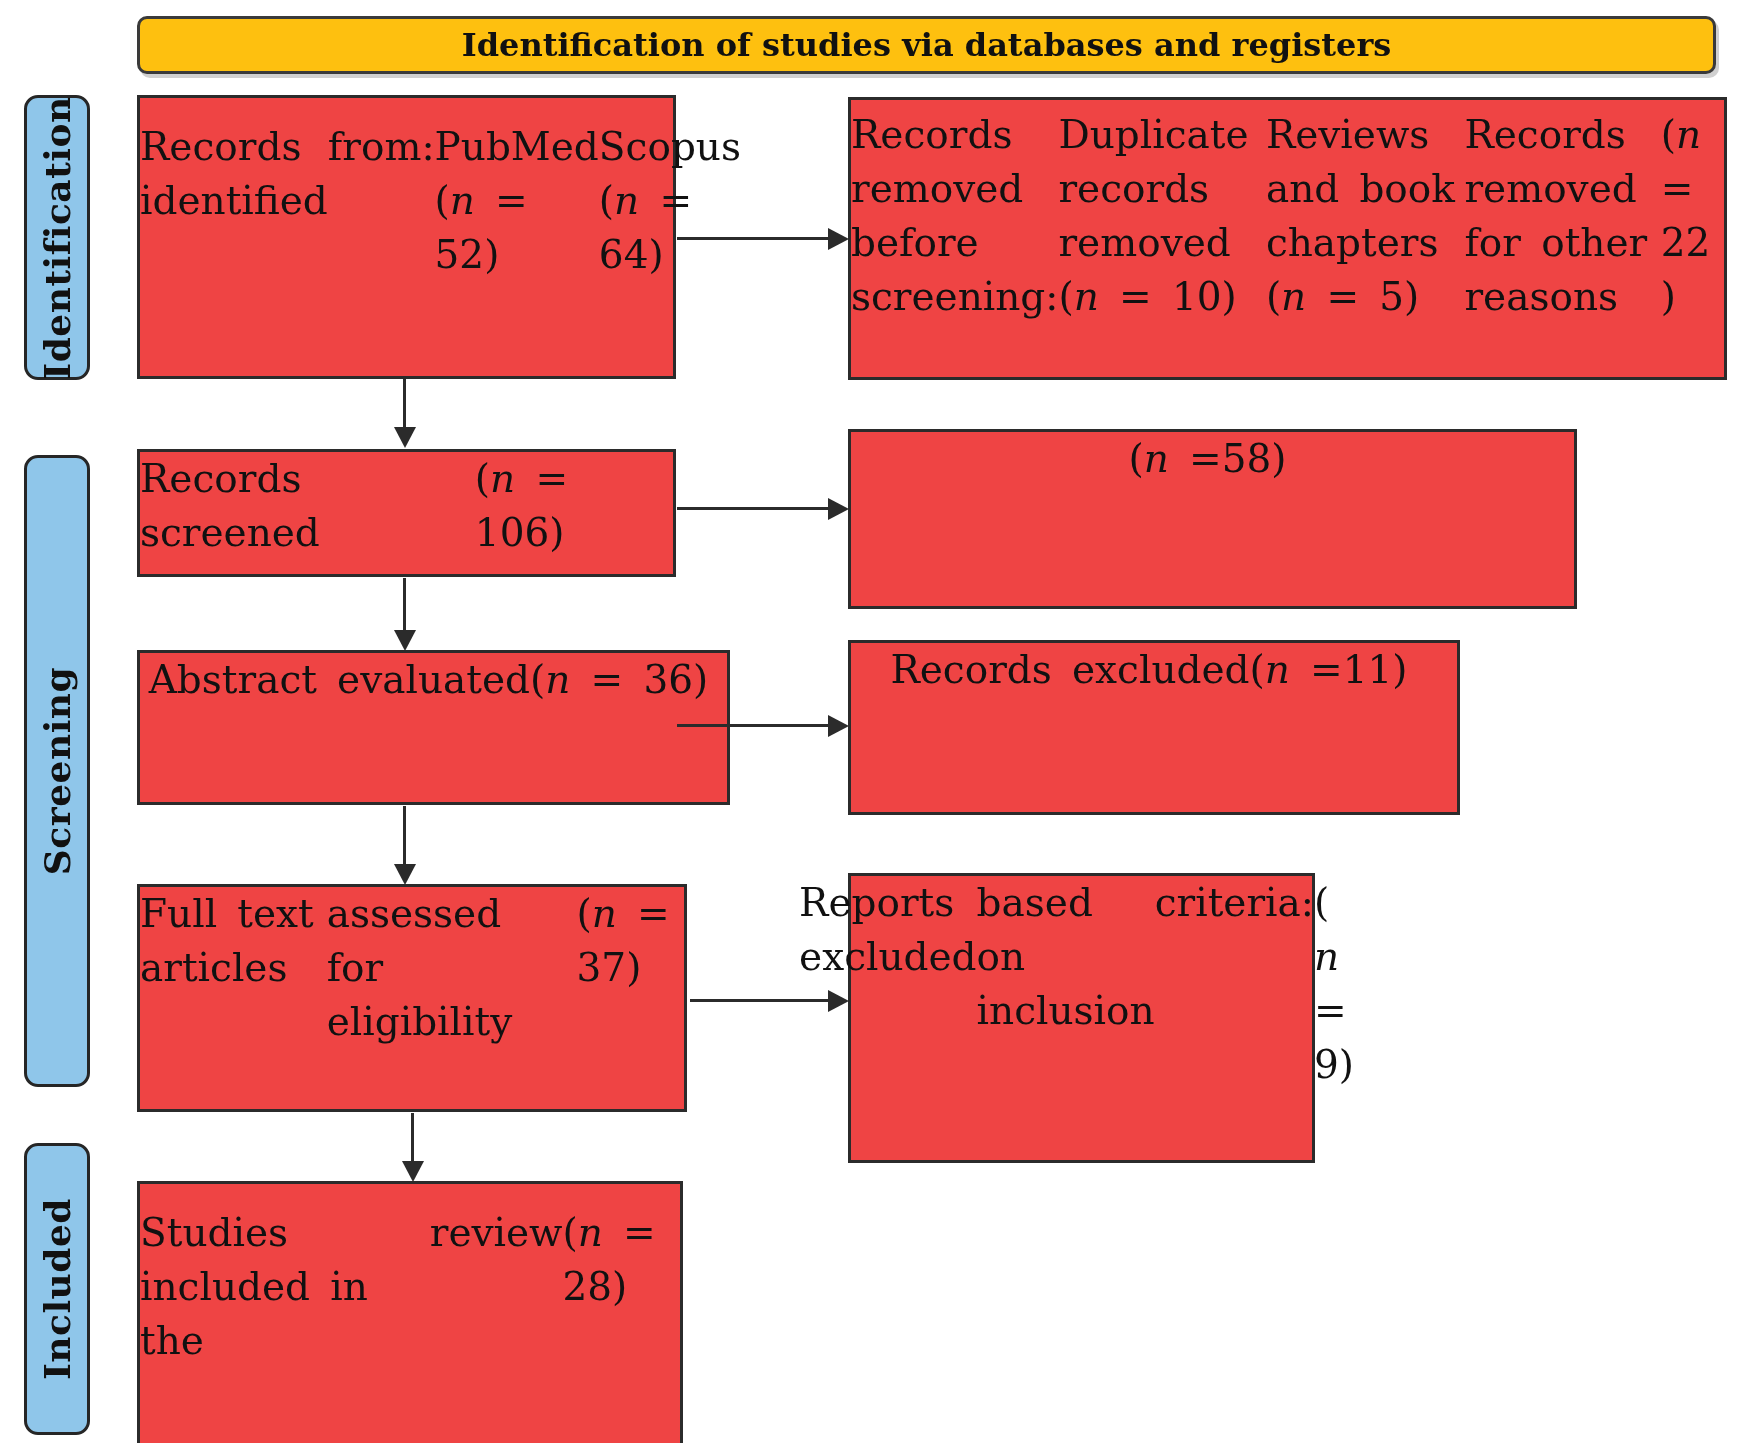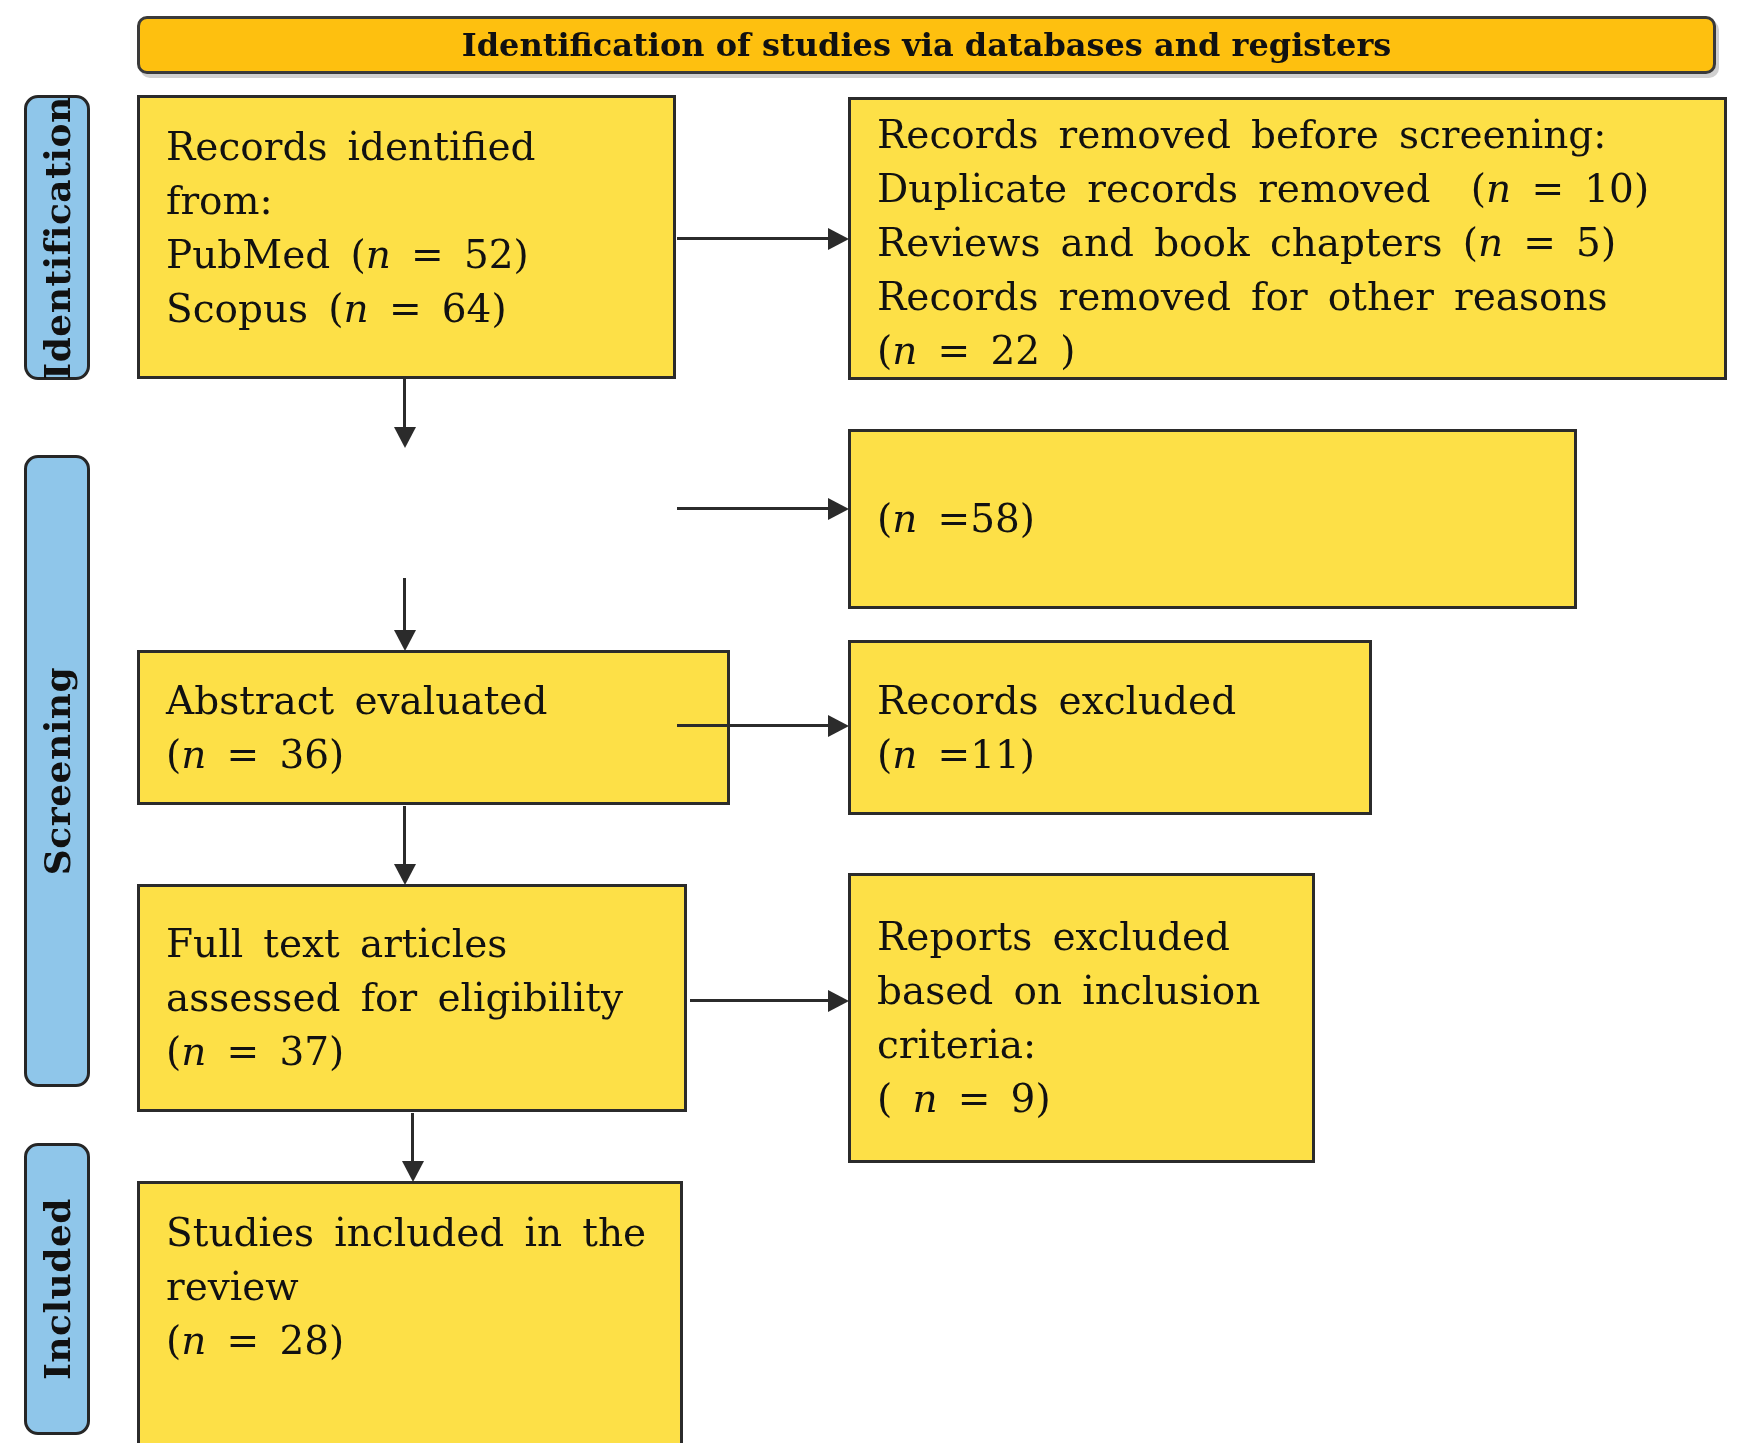--- a/index.html
+++ b/index.html
@@ -31,28 +31,28 @@
     box-sizing: border-box;
   }
   .vtext {
     transform: rotate(-90deg);
     white-space: nowrap;
     font-size: 36px; font-weight: bold;
     letter-spacing: 0.5px;
   }
   .box {
     position: absolute;
-    background: #fde047;
+    background: #ef4444;
     border: 3px solid #2b2b2b;
     box-sizing: border-box;
-    display: flex; flex-direction: column;
+    display: flex; flex-direction: row;
     font-size: 39px;
     line-height: 54px;
     word-spacing: 0.2em;
-    padding-left: 26px; padding-right: 10px;
+    padding-right: 10px;
   }
   .box.top { justify-content: flex-start; }
   .box.mid { justify-content: center; }
   .bline { white-space: pre-wrap; }
   .nvar { font-style: italic; font-family: "DejaVu Serif", serif; }
   .hline {
     position: absolute; height: 3px; background: #2b2b2b;
   }
   .vline {
     position: absolute; width: 3px; background: #2b2b2b;
@@ -89,20 +89,24 @@
     <span class="vtext">Included</span>
   </div>
 
   <div class="box top" style="left:137px; top:95px; width:539px; height:284px; padding-top:22px;">
     <div class="bline">Records identified</div>
     <div class="bline">from:</div>
     <div class="bline"><span>PubMed (</span><span class="nvar">n</span><span> = 52)</span></div>
     <div class="bline"><span>Scopus (</span><span class="nvar">n</span><span> = 64)</span></div>
   </div>
 
+  <div class="box mid" style="left:137px; top:449px; width:539px; height:128px;">
+    <div class="bline">Records screened</div>
+    <div class="bline"><span>(</span><span class="nvar">n</span><span> = 106)</span></div>
+  </div>
 
   <div class="box mid" style="left:137px; top:650px; width:593px; height:155px;">
     <div class="bline">Abstract evaluated</div>
     <div class="bline"><span>(</span><span class="nvar">n</span><span> = 36)</span></div>
   </div>
 
   <div class="box mid" style="left:137px; top:884px; width:550px; height:228px;">
     <div class="bline">Full text articles</div>
     <div class="bline">assessed for eligibility</div>
     <div class="bline"><span>(</span><span class="nvar">n</span><span> = 37)</span></div>
@@ -119,21 +123,21 @@
     <div class="bline"><span>Duplicate records removed  (</span><span class="nvar">n</span><span> = 10)</span></div>
     <div class="bline"><span>Reviews and book chapters (</span><span class="nvar">n</span><span> = 5)</span></div>
     <div class="bline">Records removed for other reasons</div>
     <div class="bline"><span>(</span><span class="nvar">n</span><span> = 22 )</span></div>
   </div>
 
   <div class="box mid" style="left:848px; top:429px; width:729px; height:180px;">
     <div class="bline"><span>(</span><span class="nvar">n</span><span> =58)</span></div>
   </div>
 
-  <div class="box mid" style="left:848px; top:640px; width:524px; height:175px;">
+  <div class="box mid" style="left:848px; top:640px; width:612px; height:175px;">
     <div class="bline">Records excluded</div>
     <div class="bline"><span>(</span><span class="nvar">n</span><span> =11)</span></div>
   </div>
 
   <div class="box mid" style="left:848px; top:853px; width:467px; height:290px;margin-top:20px;">
     <div class="bline">Reports excluded</div>
     <div class="bline">based on inclusion</div>
     <div class="bline">criteria:</div>
     <div class="bline"><span>( </span><span class="nvar">n</span><span> = 9)</span></div>
   </div>

